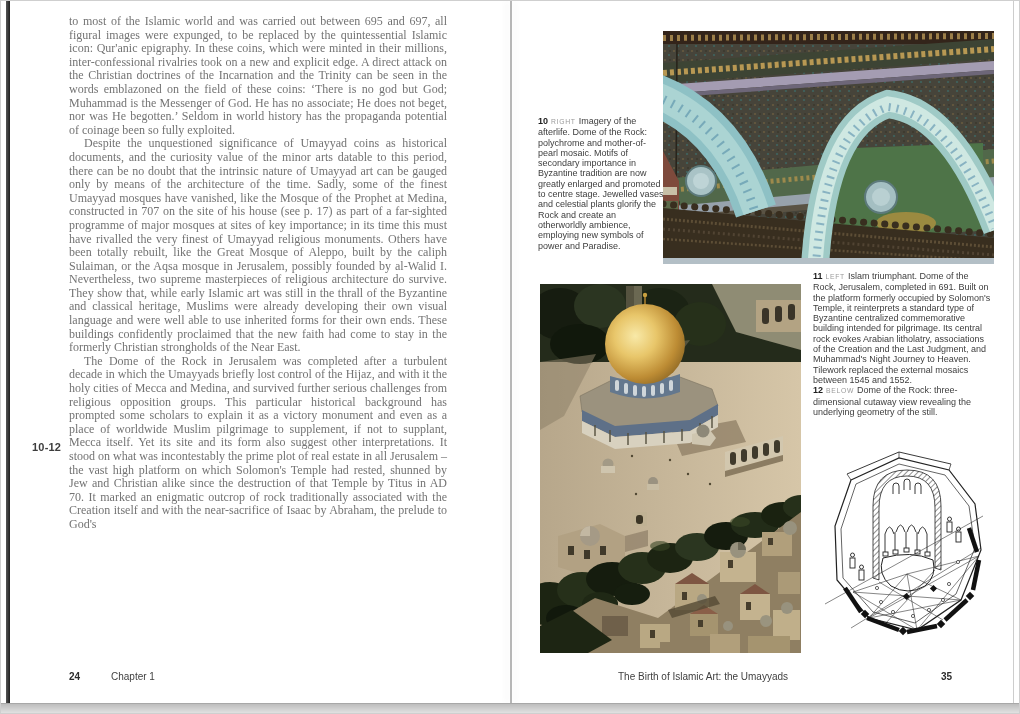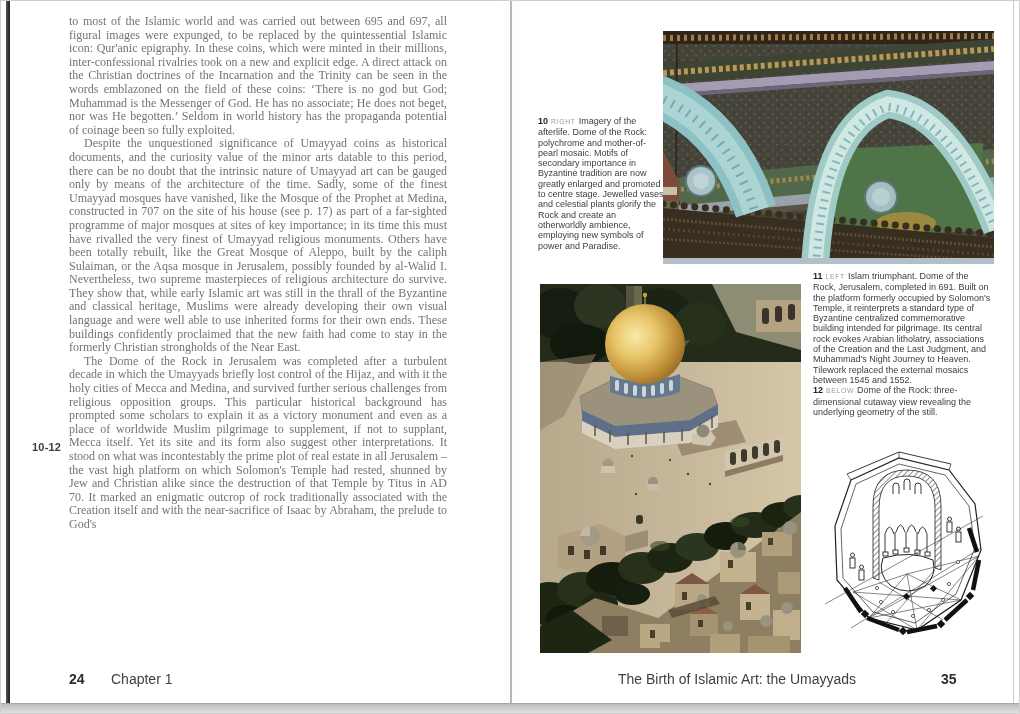--- a/index.html
+++ b/index.html
@@ -18,21 +18,21 @@
   
   .body-text{position:absolute;left:68px;top:14px;width:378px;
       font-family:"Liberation Serif","DejaVu Serif",serif;
       font-size:12px;line-height:13.6px;color:#737373;text-align:justify;}
   .body-text p{margin:0;}
   .body-text p.indent{text-indent:15px;}
   .margin-note{position:absolute;left:31px;top:440px;font-size:11px;font-weight:700;
       color:#3d3d3d;letter-spacing:.2px;}
 
   
-  .footer-item{position:absolute;top:670px;font-size:14px;color:#3f3f3f;}
+  .footer-item{position:absolute;top:670px;font-size:10px;color:#3f3f3f;}
   .pagenum{font-weight:700;color:#2c2c2c;}
 
   
   .caption{position:absolute;font-size:9px;line-height:10.3px;color:#3d3d3d;}
   .cap10{left:537px;top:115px;width:126px;}
   .cap1112{left:812px;top:270px;width:178px;}
   .cap-block{margin:0;}
   .fig-num{font-weight:700;color:#1e1e1e;margin-right:3px;margin-top:43px;}
   .fig-pos{font-size:6.8px;color:#9a9a9a;letter-spacing:.7px;margin-right:3px;}
 

